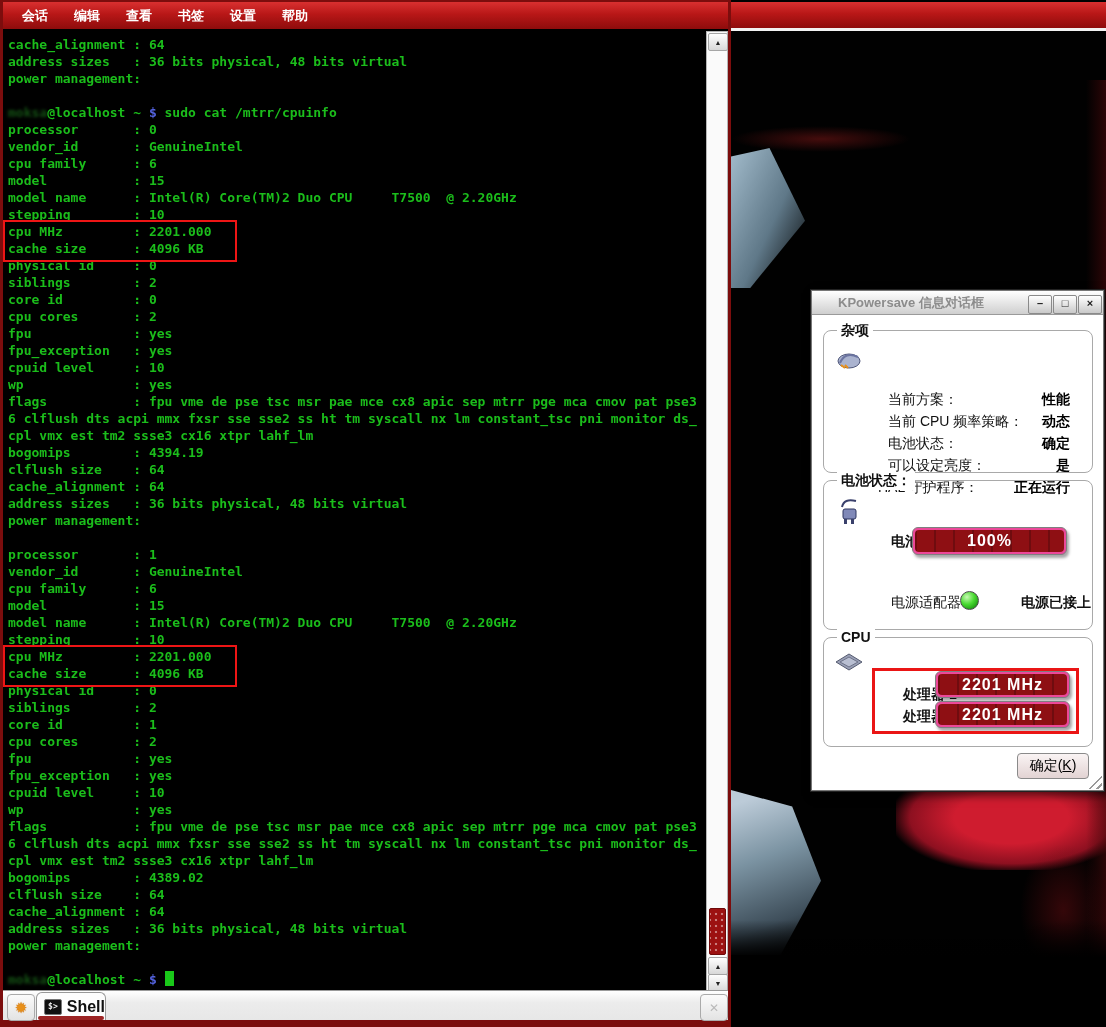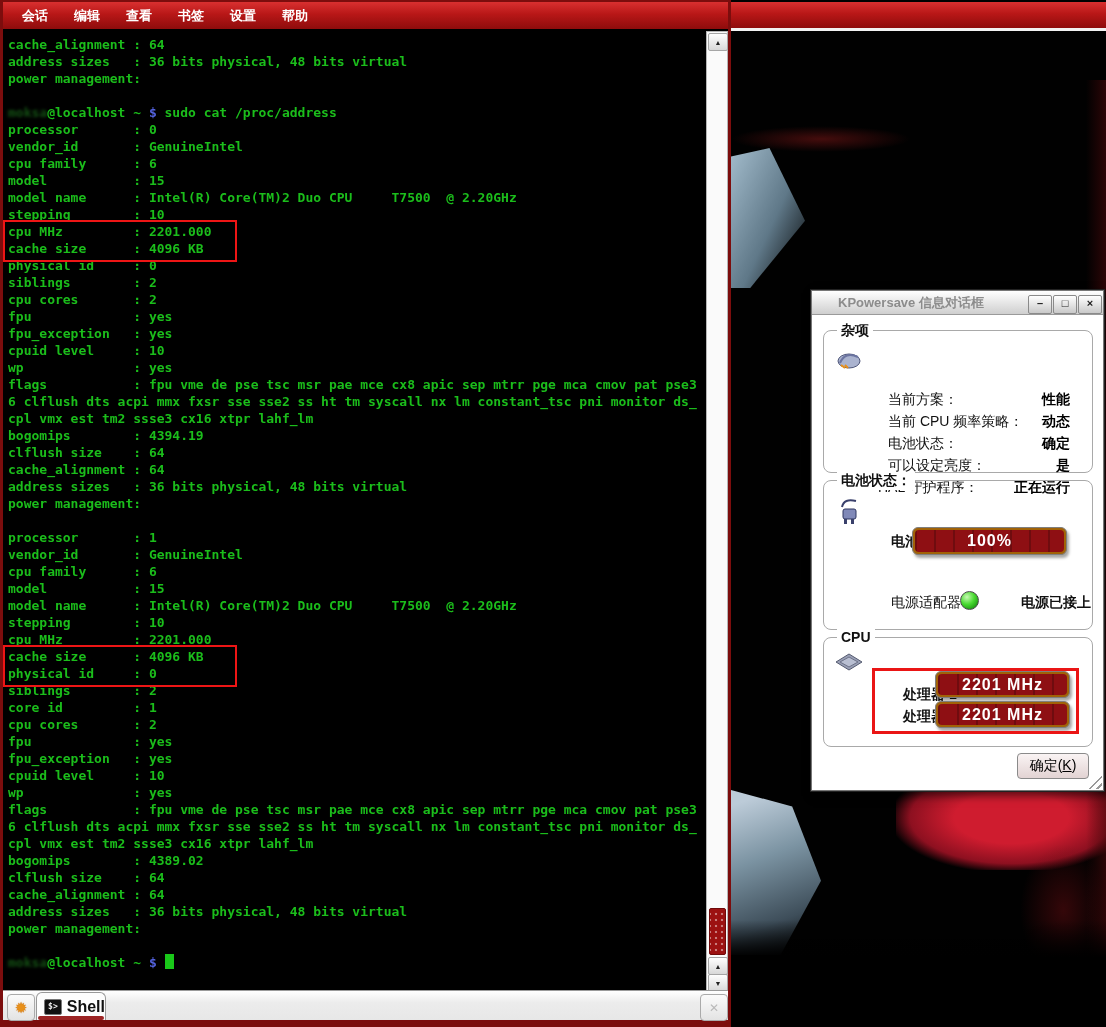--- a/index.html
+++ b/index.html
@@ -64,21 +64,21 @@
   #dlg-title .txt{position:absolute;left:26px;top:0;line-height:23px;font-size:13px;font-weight:bold;color:#8c8c8c;}
   .wbtn{position:absolute;top:4px;width:22px;height:17px;background:linear-gradient(#fff,#c9c9c9);
         border:1px solid #8a8a8a;border-radius:2px;text-align:center;line-height:15px;
         font-size:11px;font-weight:bold;color:#1c1c1c;}
   .grp{position:absolute;border:1px solid #a9a9a9;border-radius:8px;}
   .grp .glabel{position:absolute;top:-9px;left:13px;background:#fff;padding:0 4px;
         font-size:14px;font-weight:bold;color:#111;}
   .mrow{position:absolute;left:64px;right:22px;height:22px;display:flex;justify-content:space-between;align-items:center;}
   .mrow .ml{font-size:14px;color:#111;}
   .mrow .mv{font-size:14px;font-weight:bold;color:#000;}
-  .gauge{position:absolute;border:1px solid #7f7f7f;border-radius:6px;background:#a16207;
+  .gauge{position:absolute;border:1px solid #7f7f7f;border-radius:6px;background:#ec4899;
          box-shadow:2px 3px 3px rgba(0,0,0,.35);}
   .gfill{position:absolute;inset:2px;border-radius:4px;background-color:#8e0f13;
          background-image:repeating-linear-gradient(90deg,rgba(0,0,0,.22) 0 2px,transparent 2px 19px);}
   .gtext{position:absolute;inset:0;display:flex;align-items:center;justify-content:center;
          color:#fff;font-weight:bold;font-size:16px;letter-spacing:1px;}
   .dlbl{position:absolute;font-size:14px;color:#111;padding-left:24px;}
   #led{position:absolute;width:17px;height:17px;border-radius:50%;border:1px solid #4a4a4a;
        background:radial-gradient(circle at 35% 30%,#c8f9b4,#49da31 45%,#1f9a14 80%,#0b6a07);}
   #cpu-annot{position:absolute;left:61px;top:378px;width:207px;height:66px;border:3px solid #ea1515;
        box-sizing:border-box;pointer-events:none;}
@@ -130,31 +130,32 @@
     <span class="mi">书签</span>
     <span class="mi">设置</span>
     <span class="mi">帮助</span>
   </div>
 
   <div id="term">
       <div class="tl">cache_alignment : 64</div>
       <div class="tl">address sizes   : 36 bits physical, 48 bits virtual</div>
       <div class="tl">power management:</div>
       <div class="tl"> </div>
-      <div class="tl"><span class="tuser">moksa</span><span class="tgreen">@localhost ~ </span><span class="tblue">$</span><span class="tgreen"> </span><span class="tgreen">sudo cat /proc/address</span></div>
+      <div class="tl"><span class="tuser">moksa</span><span class="tgreen">@localhost ~ </span><span class="tblue">$</span><span class="tgreen"> </span><span class="tgreen">sudo cat /mtrr/cpuinfo</span></div>
       <div class="tl">processor       : 0</div>
       <div class="tl">vendor_id       : GenuineIntel</div>
       <div class="tl">cpu family      : 6</div>
       <div class="tl">model           : 15</div>
       <div class="tl">model name      : Intel(R) Core(TM)2 Duo CPU     T7500  @ 2.20GHz</div>
       <div class="tl">stepping        : 10</div>
       <div class="tl">cpu MHz         : 2201.000</div>
       <div class="tl">cache size      : 4096 KB</div>
       <div class="tl">physical id     : 0</div>
       <div class="tl">siblings        : 2</div>
+      <div class="tl">core id         : 0</div>
       <div class="tl">cpu cores       : 2</div>
       <div class="tl">fpu             : yes</div>
       <div class="tl">fpu_exception   : yes</div>
       <div class="tl">cpuid level     : 10</div>
       <div class="tl">wp              : yes</div>
       <div class="tl">flags           : fpu vme de pse tsc msr pae mce cx8 apic sep mtrr pge mca cmov pat pse3</div>
       <div class="tl">6 clflush dts acpi mmx fxsr sse sse2 ss ht tm syscall nx lm constant_tsc pni monitor ds_</div>
       <div class="tl">cpl vmx est tm2 ssse3 cx16 xtpr lahf_lm</div>
       <div class="tl">bogomips        : 4394.19</div>
       <div class="tl">clflush size    : 64</div>

